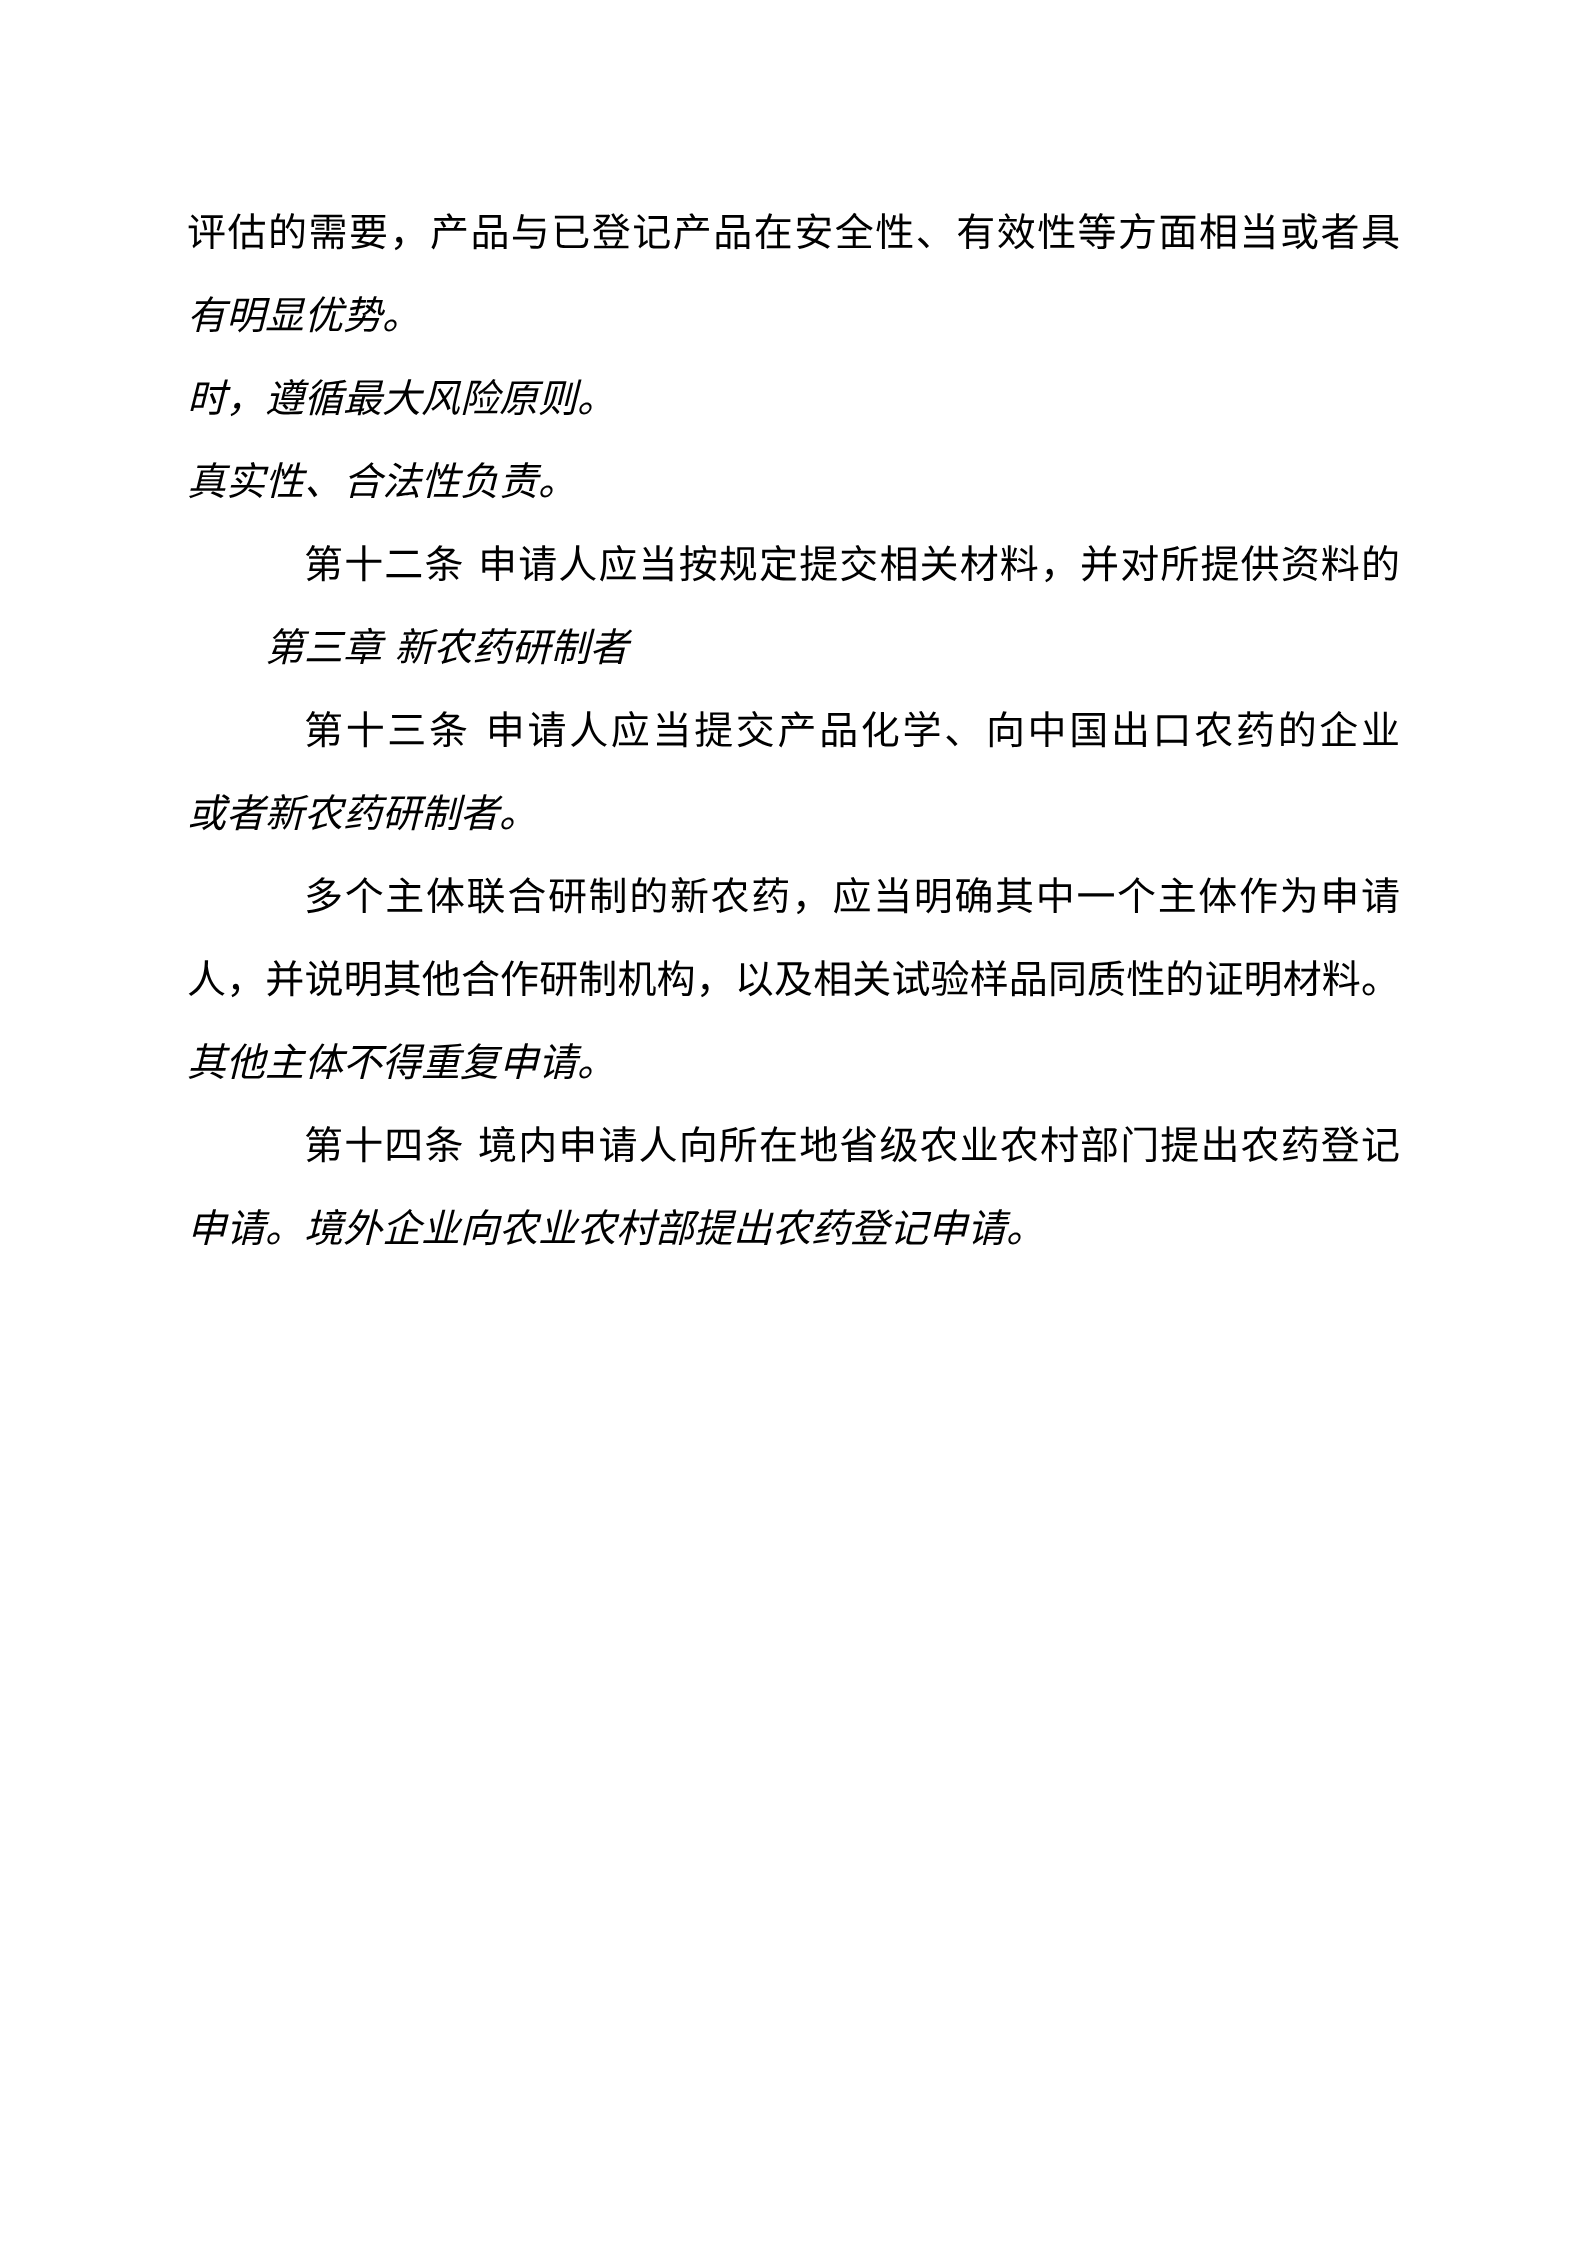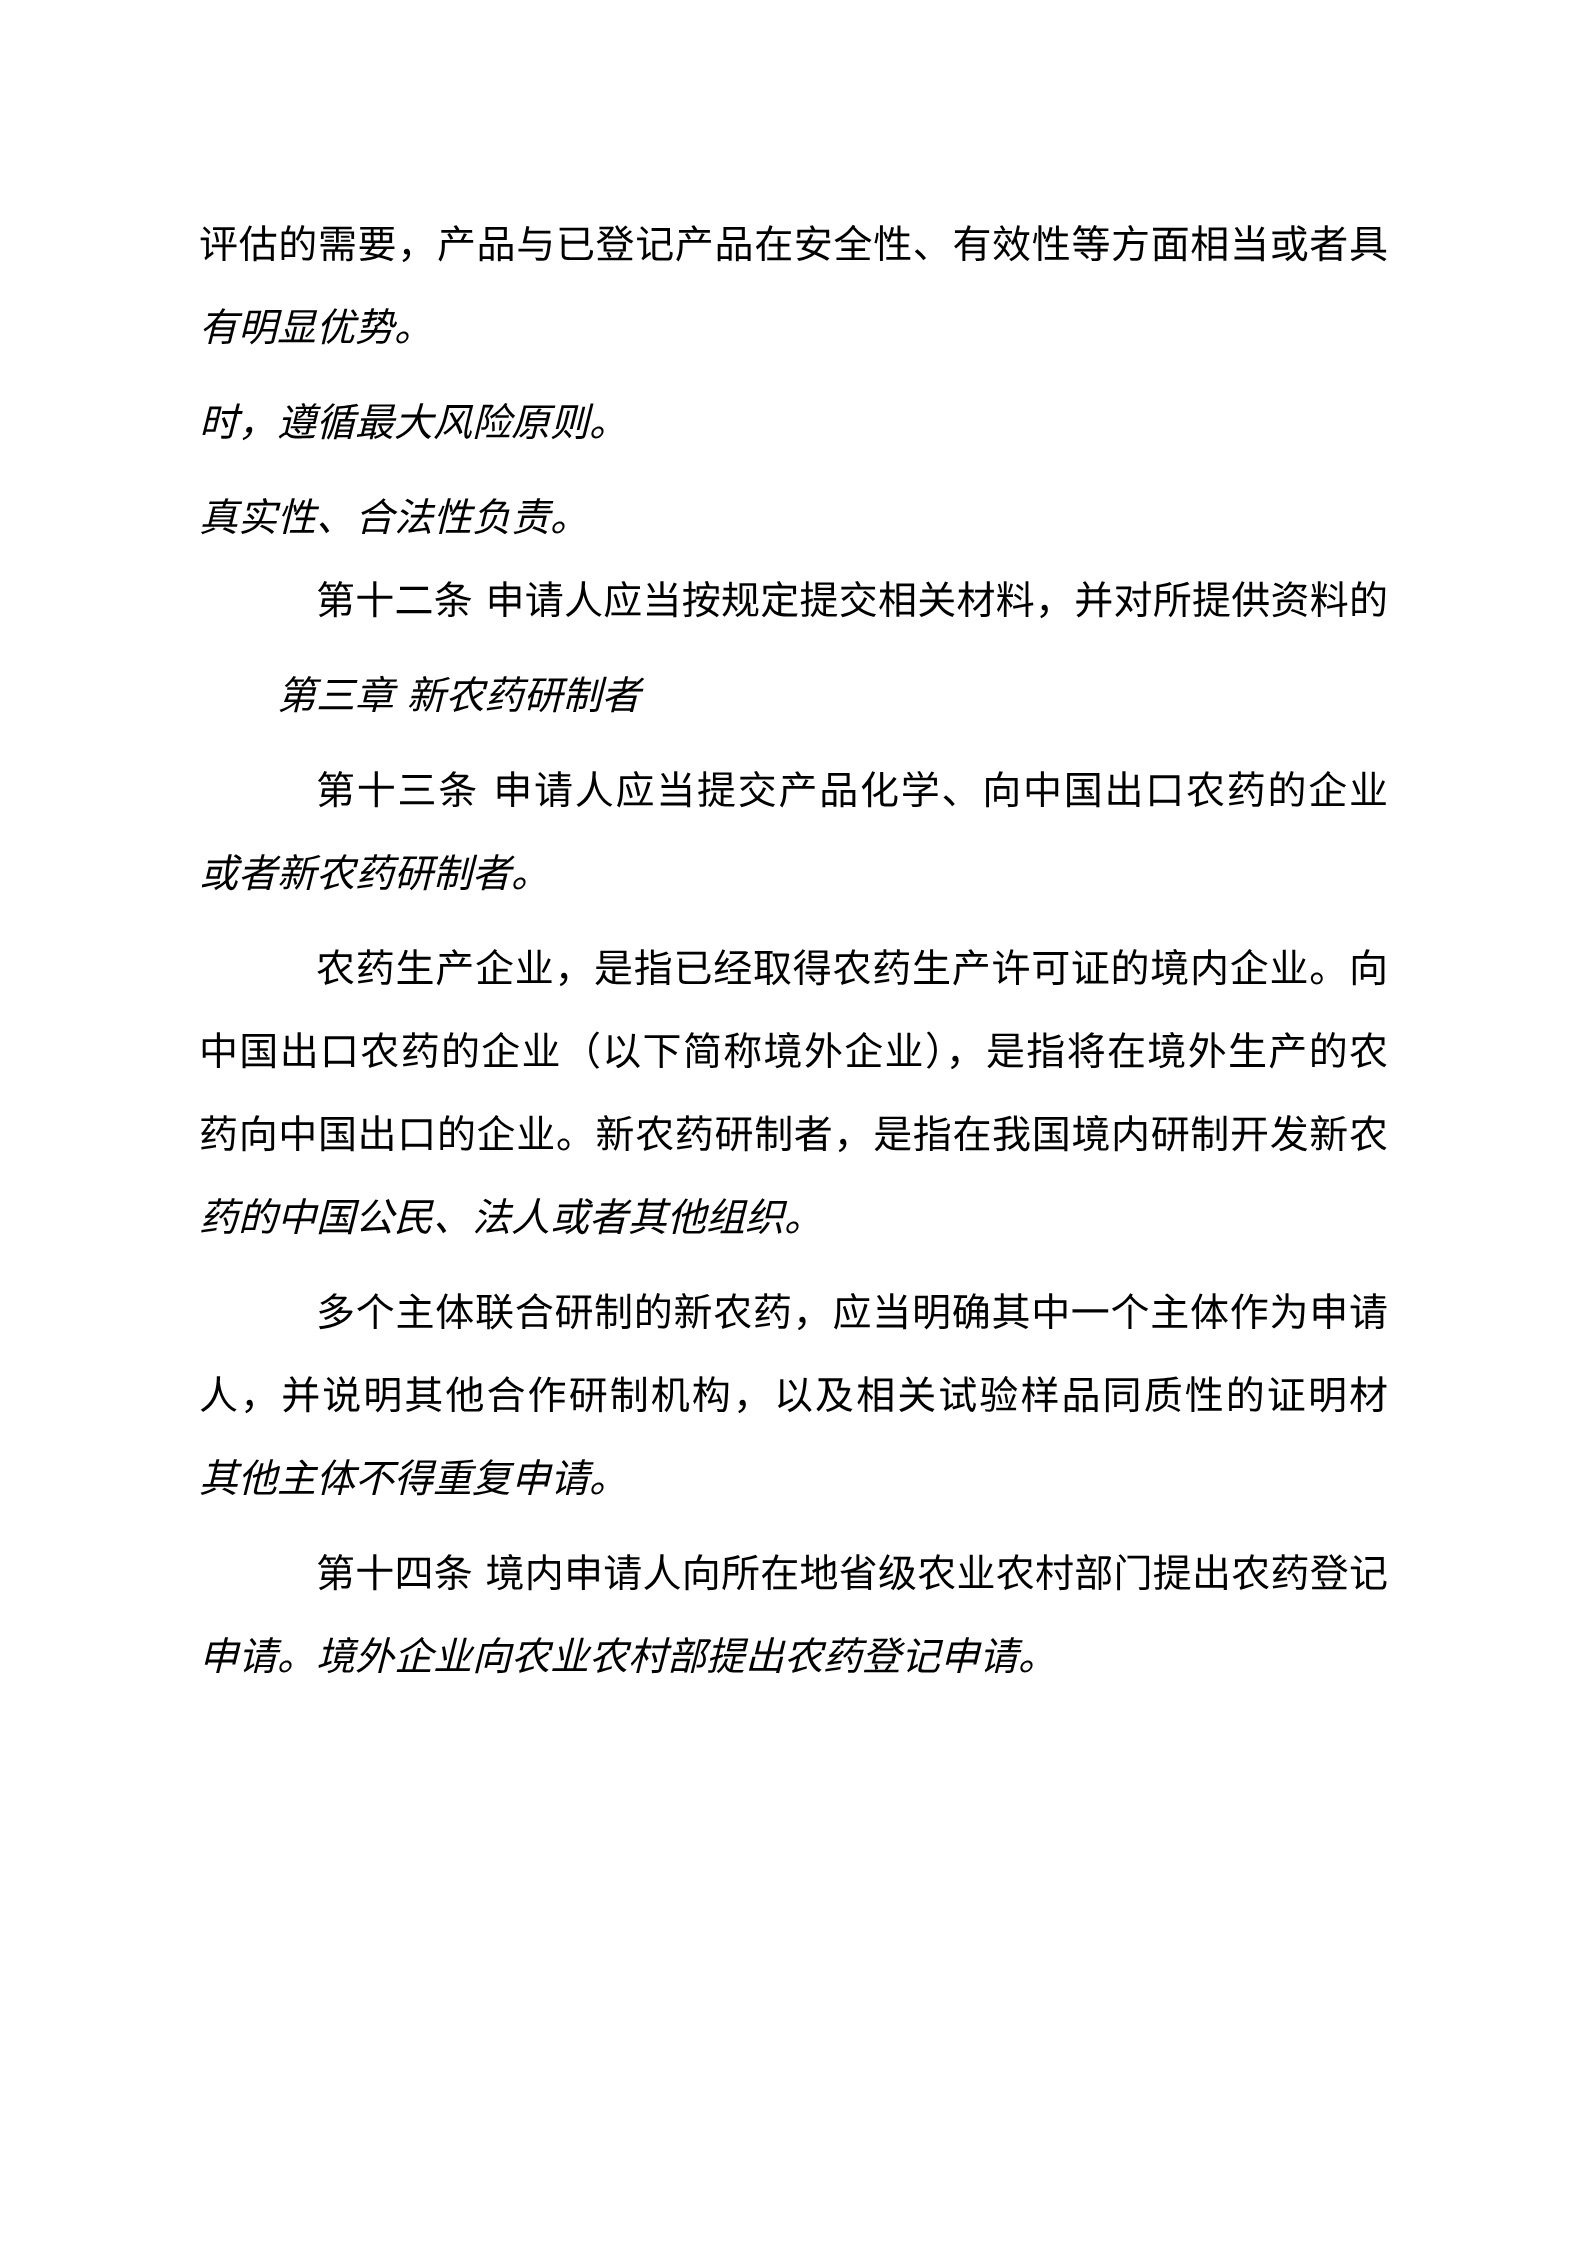--- a/index.html
+++ b/index.html
@@ -18,21 +18,21 @@
   }
   .text-block {
     position: absolute;
     left: 187px;
     top: 191px;
     width: 1213px;
     font-size: 39px;
     line-height: 83px;
   }
   .para {
-    margin: 12px;
+    margin: 0;
     padding: 0;
   }
   
   .line {
     height: 83px;
     overflow: hidden;
     text-align: justify;
     text-align-last: justify;
     text-justify: inter-ideograph;
   }
@@ -66,26 +66,20 @@
 
     <div class="para">
       <div class="line end ind2">第三章 新农药研制者</div>
     </div>
 
     <div class="para">
       <div class="line ind3">第十三条 申请人应当提交产品化学、向中国出口农药的企业</div>
       <div class="line end">或者新农药研制者。</div>
     </div>
 
-    <div class="para">
-      <div class="line ind3">农药生产企业，是指已经取得农药生产许可证的境内企业。向</div>
-      <div class="line">中国出口农药的企业（以下简称境外企业），是指将在境外生产的农</div>
-      <div class="line">药向中国出口的企业。新农药研制者，是指在我国境内研制开发新农</div>
-      <div class="line end">药的中国公民、法人或者其他组织。</div>
-    </div>
 
     <div class="para">
       <div class="line ind3">多个主体联合研制的新农药，应当明确其中一个主体作为申请</div>
       <div class="line">人，并说明其他合作研制机构，以及相关试验样品同质性的证明材料。</div>
       <div class="line end">其他主体不得重复申请。</div>
     </div>
 
     <div class="para">
       <div class="line ind3">第十四条 境内申请人向所在地省级农业农村部门提出农药登记</div>
       <div class="line end">申请。境外企业向农业农村部提出农药登记申请。</div>

